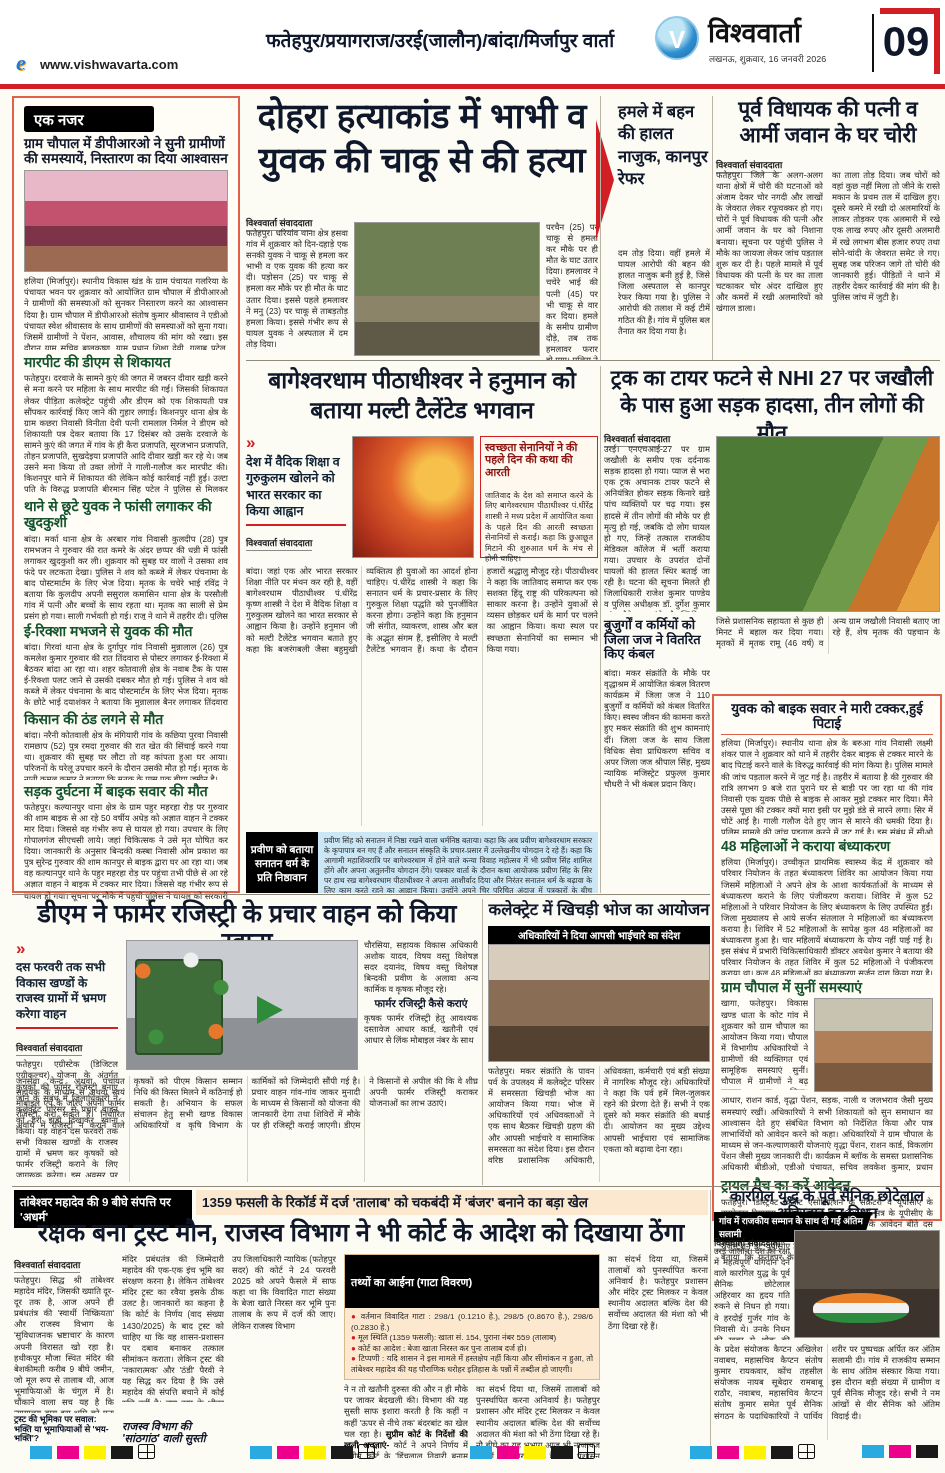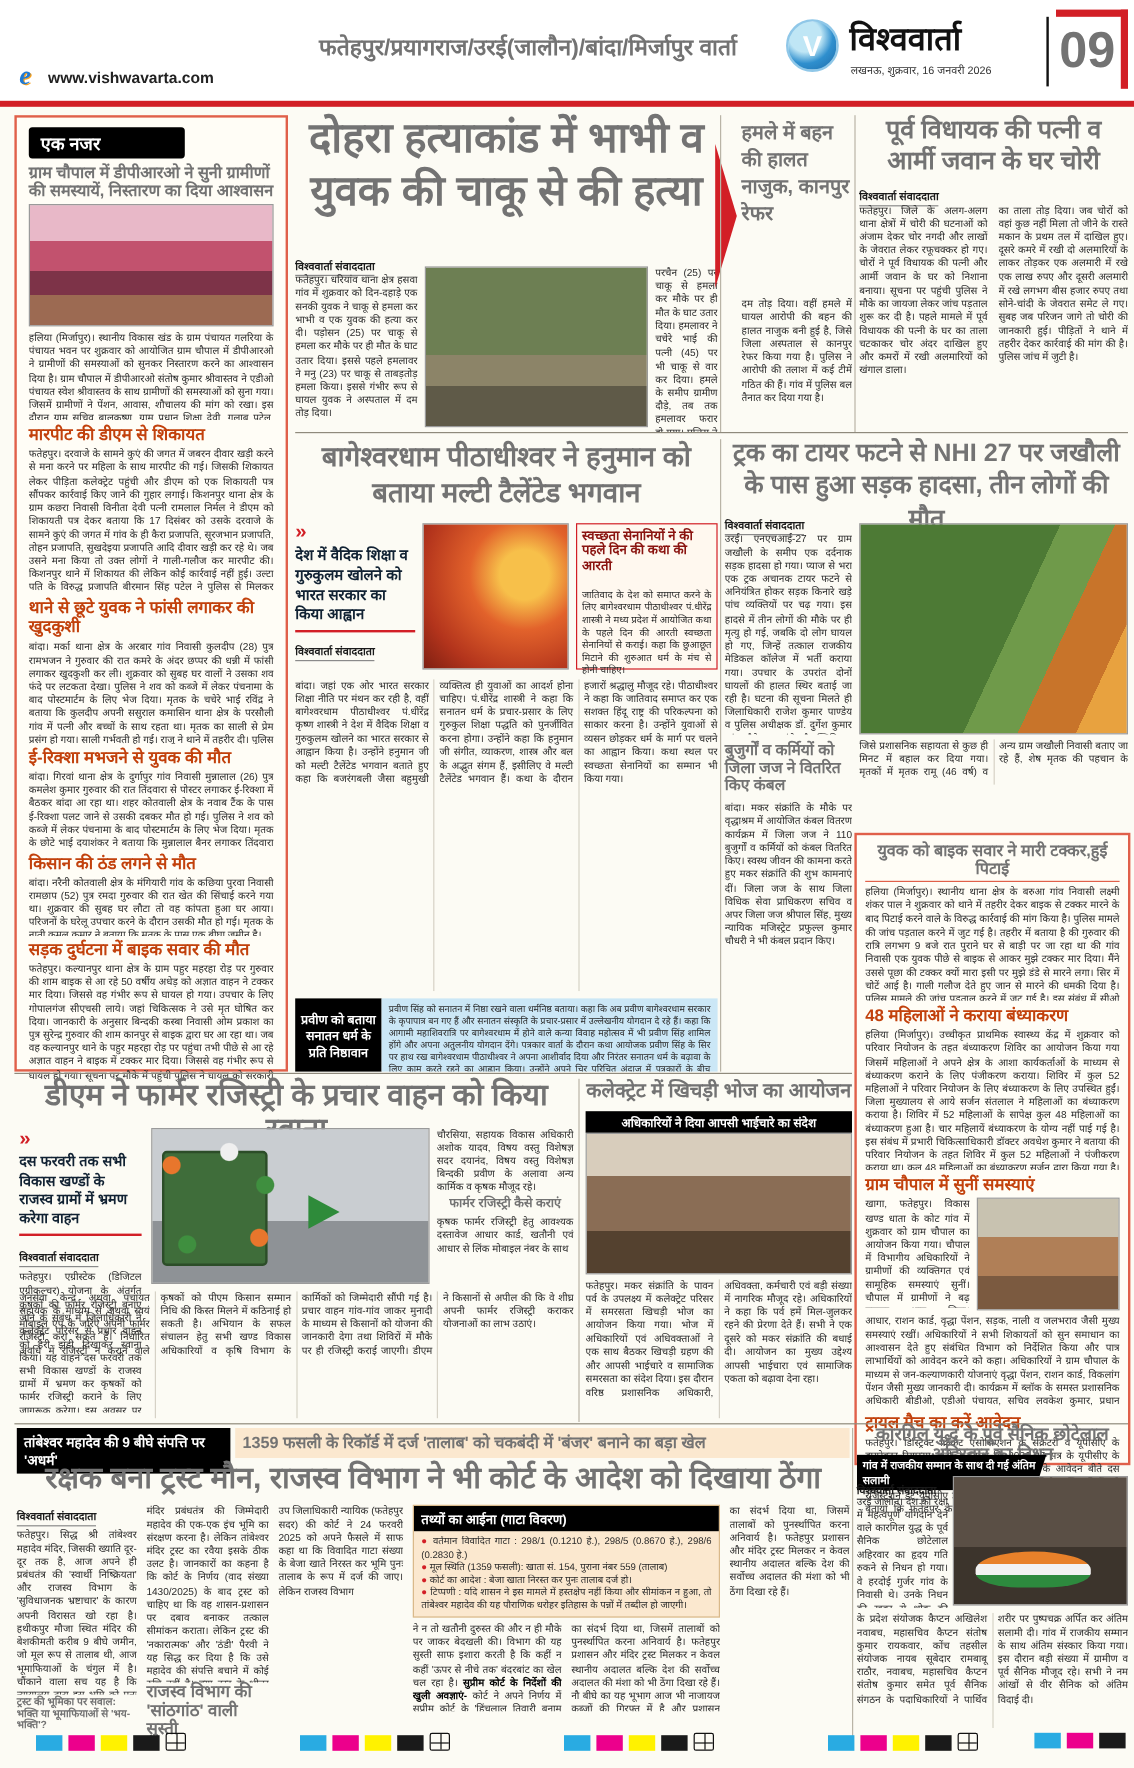--- a/index.html
+++ b/index.html
@@ -1,34 +1,34 @@
 <!DOCTYPE html>
 <html><head>
 <meta charset="utf-8">
 <style>
   html,body{margin:0;padding:0;}
   body{width:945px;height:1473px;position:relative;background:#fcfbf4;
        font-family:"Liberation Sans","DejaVu Sans",sans-serif;color:#1a1a1a;overflow:hidden;}
   .abs{position:absolute;box-sizing:border-box;}
-  .hl{font-weight:800;color:#737373;line-height:1.12;}
+  .hl{font-weight:800;color:#0f172a;line-height:1.12;}
   .center{text-align:center;}
   .byline{font-weight:700;font-size:9px;border-bottom:1px solid #8a8a8a;display:inline-block;padding-bottom:1px;}
   .bt{font-size:8.4px;line-height:1.32;text-align:justify;color:#2b2b2b;overflow:hidden;}
   .bt b{color:#000;}
   .c2{column-count:2;column-gap:9px;column-rule:1px solid #d6d2c6;}
   .c3{column-count:3;column-gap:9px;column-rule:1px solid #d6d2c6;}
   .c4{column-count:4;column-gap:9px;column-rule:1px solid #d6d2c6;}
   .redbar{background:#000000;color:#fff;font-weight:800;}
   .photo{border:1px solid #9a9a9a;overflow:hidden;}
   .vline{background:#b9b4a6;width:1px;}
   .hline{background:#8f8a7c;height:1px;}
   .bullet-blk{font-weight:800;font-size:12.5px;line-height:1.3;color:#123;}
   .dbl-arrow{color:#d21f26;font-weight:900;font-size:17px;line-height:1;}
   .redrule{height:2px;background:#d21f26;margin-top:5px;}
-  .subhead{font-weight:800;font-size:14px;color:#c2410c;line-height:1.15;}
+  .subhead{font-weight:800;font-size:14px;color:#14532d;line-height:1.15;}
   .swatch{width:22px;height:13px;display:inline-block;margin-right:5px;}
   .regmark{width:15px;height:13px;display:inline-block;border:1.5px solid #111;border-radius:2px;position:relative;}
   .regmark:before{content:"";position:absolute;left:50%;top:0;bottom:0;width:1.5px;background:#111;}
   .regmark:after{content:"";position:absolute;top:50%;left:0;right:0;height:1.5px;background:#111;}
 </style>
 </head>
 <body>
 
 <div class="abs" style="left:0;top:0;width:945px;height:86px;background:#fff;">
   <span class="abs" style="left:16px;top:50px;font:italic 900 22px 'Liberation Serif',serif;color:#1f7ad4;text-shadow:1px 1px 0 #f7a01b;">e</span>
@@ -157,28 +157,28 @@
 <div class="abs hl center" style="left:14px;top:1218px;width:694px;font-size:25px;">रक्षक बना ट्रस्ट मौन, राजस्व विभाग ने भी कोर्ट के आदेश को दिखाया ठेंगा</div>
 
 <div class="abs" style="left:14px;top:1254px;width:694px;height:182px;display:flex;gap:8px;">
   <div style="width:100px;">
     <span class="byline">विश्ववार्ता संवाददाता</span>
     <div class="bt" style="height:138px;margin-top:2px;">फतेहपुर। सिद्ध श्री तांबेश्वर महादेव मंदिर, जिसकी ख्याति दूर-दूर तक है, आज अपने ही प्रबंधतंत्र की 'स्वार्थी निष्क्रियता' और राजस्व विभाग के 'सुविधाजनक भ्रष्टाचार' के कारण अपनी विरासत खो रहा है। हथीकपुर मौजा स्थित मंदिर की बेशकीमती करीब 9 बीघे जमीन, जो मूल रूप से तालाब थी, आज भूमाफियाओं के चंगुल में है। चौंकाने वाला सच यह है कि न्यायालय द्वारा इस भूमि को पुनः 'तालाब' घोषित करने के स्पष्ट आदेश के बावजूद, मंदिर ट्रस्ट ने इस पर 'मौन व्रत' धारण कर लिया है, जो सीधे तौर पर भूमाफियाओं को खाद-पानी देने जैसा है।</div>
     <div class="hl" style="font-size:8.6px;margin-top:2px;">ट्रस्ट की भूमिका पर सवाल: भक्ति या भूमाफियाओं से 'भय-भक्ति'?</div>
   </div>
   <div style="width:102px;">
     <div class="bt" style="height:148px;">मंदिर प्रबंधतंत्र की जिम्मेदारी महादेव की एक-एक इंच भूमि का संरक्षण करना है। लेकिन तांबेश्वर मंदिर ट्रस्ट का रवैया इसके ठीक उलट है। जानकारों का कहना है कि कोर्ट के निर्णय (वाद संख्या 1430/2025) के बाद ट्रस्ट को चाहिए था कि वह शासन-प्रशासन पर दबाव बनाकर तत्काल सीमांकन कराता। लेकिन ट्रस्ट की 'नकारात्मक' और 'ठंडी' पैरवी ने यह सिद्ध कर दिया है कि उसे महादेव की संपत्ति बचाने में कोई रुचि नहीं है। क्या ट्रस्ट के भीतर बैठे लोग ही पर्दे के पीछे से भूमाफियाओं को संरक्षण दे रहे हैं? यह प्रश्न अब शहर की गलियों में गूंजने लगा है।</div>
-    <div class="hl" style="font-size:14px;margin-top:0;">राजस्व विभाग की 'सांठगांठ' वाली सुस्ती</div>
+    <div class="hl" style="font-size:11px;margin-top:18px;font-style:italic;">राजस्व विभाग की 'सांठगांठ' वाली सुस्ती</div>
   </div>
   <div style="width:104px;">
     <div class="bt" style="height:180px;">उप जिलाधिकारी न्यायिक (फतेहपुर सदर) की कोर्ट ने 24 फरवरी 2025 को अपने फैसले में साफ कहा था कि विवादित गाटा संख्या के बेजा खाते निरस्त कर भूमि पुनः तालाब के रूप में दर्ज की जाए। लेकिन राजस्व विभाग</div>
   </div>
   <div style="width:256px;">
     <div style="border:1px solid #d9b98a;background:#fbe8cf;">
-      <div class="redbar" style="font-size:11px;padding:3px 6px;">तथ्यों का आईना (गाटा विवरण)</div>
+      <div class="redbar" style="font-size:11px;padding:19px 6px;">तथ्यों का आईना (गाटा विवरण)</div>
       <div style="padding:4px 6px;">
         <div class="bt" style="font-size:8px;"><b style="color:#d21f26;">●</b> <span>वर्तमान विवादित गाटा : 298/1 (0.1210 हे.), 298/5 (0.8670 हे.), 298/6 (0.2830 हे.)</span></div>
         <div class="bt" style="font-size:8px;"><b style="color:#d21f26;">●</b> <span>मूल स्थिति (1359 फसली): खाता सं. 154, पुराना नंबर 559 (तालाब)</span></div>
         <div class="bt" style="font-size:8px;"><b style="color:#d21f26;">●</b> <span>कोर्ट का आदेश : बेजा खाता निरस्त कर पुनः तालाब दर्ज हो।</span></div>
         <div class="bt" style="font-size:8px;"><b style="color:#d21f26;">●</b> <span>टिप्पणी : यदि शासन ने इस मामले में हस्तक्षेप नहीं किया और सीमांकन न हुआ, तो तांबेश्वर महादेव की यह पौराणिक धरोहर इतिहास के पन्नों में तब्दील हो जाएगी।</span></div>
       </div>
     </div>
     <div style="display:flex;gap:8px;margin-top:4px;">
       <div class="bt" style="width:124px;height:74px;">
         <span>ने न तो खतौनी दुरुस्त की और न ही मौके पर जाकर बेदखली की। विभाग की यह सुस्ती साफ इशारा करती है कि कहीं न कहीं 'ऊपर से नीचे तक' बंदरबांट का खेल चल रहा है।</span>

